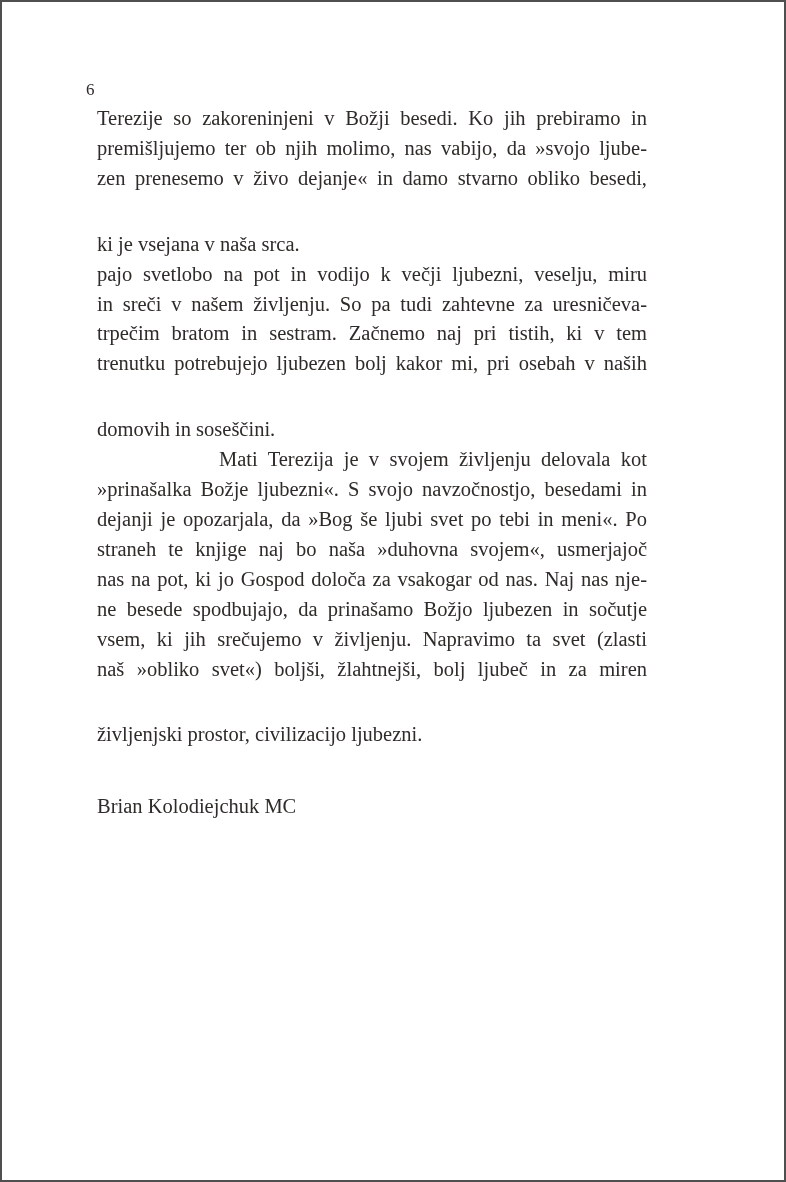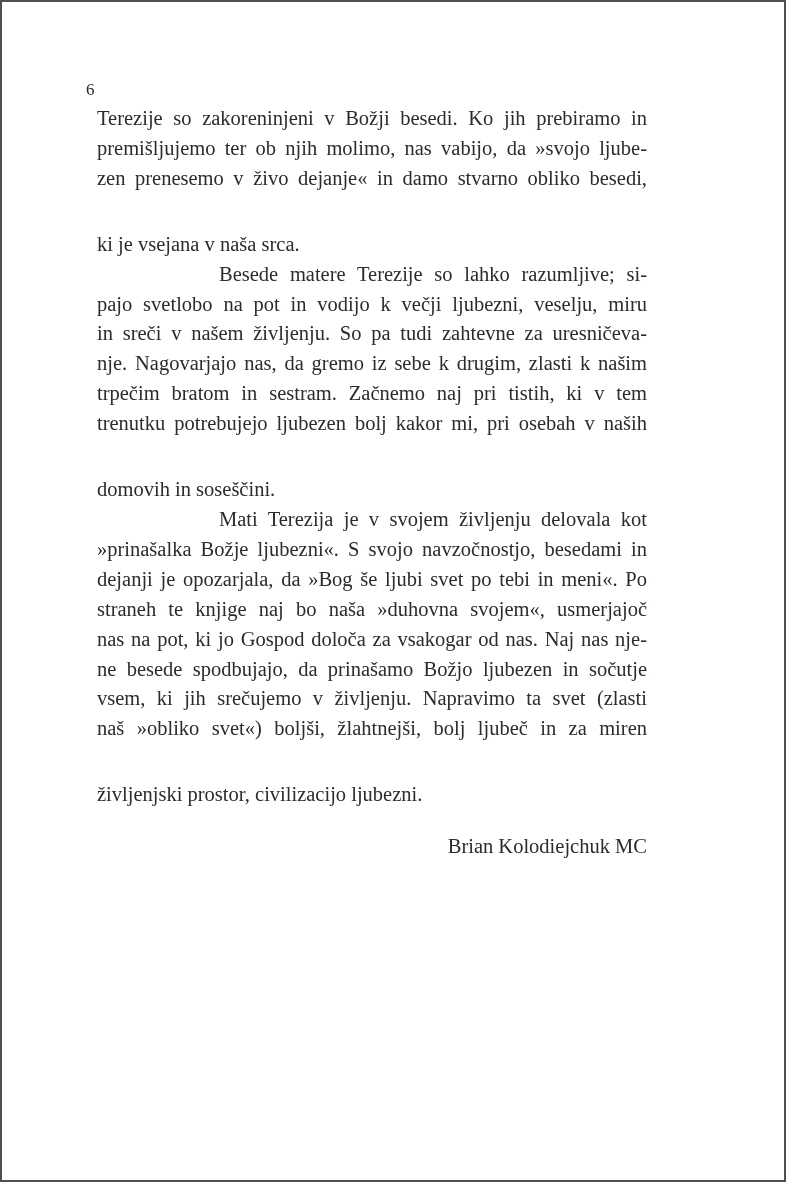--- a/index.html
+++ b/index.html
@@ -45,22 +45,21 @@
   .line.last {
     text-align: left;
     text-align-last: left;
     margin-top: 36px;
     -moz-text-align-last: left;
   }
   .line.indent {
     padding-left: 122px;
   }
   .attribution {
-    margin-top: 22px;
-    text-align: right;
+    margin-top: 42px;
     font-size: 20.5px;
     line-height: 29.9px;
   }
 </style>
 </head>
 <body>
 
 <div class="page">
 
   <div class="page-number">6</div>
@@ -68,24 +67,22 @@
   <div class="text-block">
 
     <div class="para">
       <div class="line">Terezije so zakoreninjeni v Božji besedi. Ko jih prebiramo in</div>
       <div class="line">premišljujemo ter ob njih molimo, nas vabijo, da »svojo ljube-</div>
       <div class="line">zen prenesemo v živo dejanje« in damo stvarno obliko besedi,</div>
       <div class="line last">ki je vsejana v naša srca.</div>
     </div>
 
     <div class="para">
-      <div class="line indent">Besede matere Terezije so lahko razumljive; si-</div>
       <div class="line">pajo svetlobo na pot in vodijo k večji ljubezni, veselju, miru</div>
       <div class="line">in sreči v našem življenju. So pa tudi zahtevne za uresničeva-</div>
-      <div class="line">nje. Nagovarjajo nas, da gremo iz sebe k drugim, zlasti k našim</div>
       <div class="line">trpečim bratom in sestram. Začnemo naj pri tistih, ki v tem</div>
       <div class="line">trenutku potrebujejo ljubezen bolj kakor mi, pri osebah v naših</div>
       <div class="line last">domovih in soseščini.</div>
     </div>
 
     <div class="para">
       <div class="line indent">Mati Terezija je v svojem življenju delovala kot</div>
       <div class="line">»prinašalka Božje ljubezni«. S svojo navzočnostjo, besedami in</div>
       <div class="line">dejanji je opozarjala, da »Bog še ljubi svet po tebi in meni«. Po</div>
       <div class="line">straneh te knjige naj bo naša »duhovna svojem«, usmerjajoč</div>

